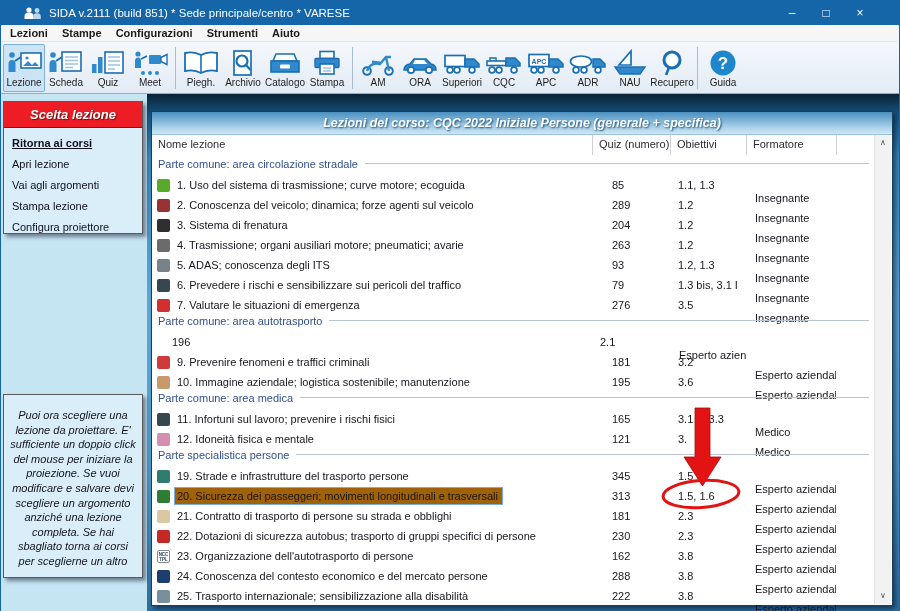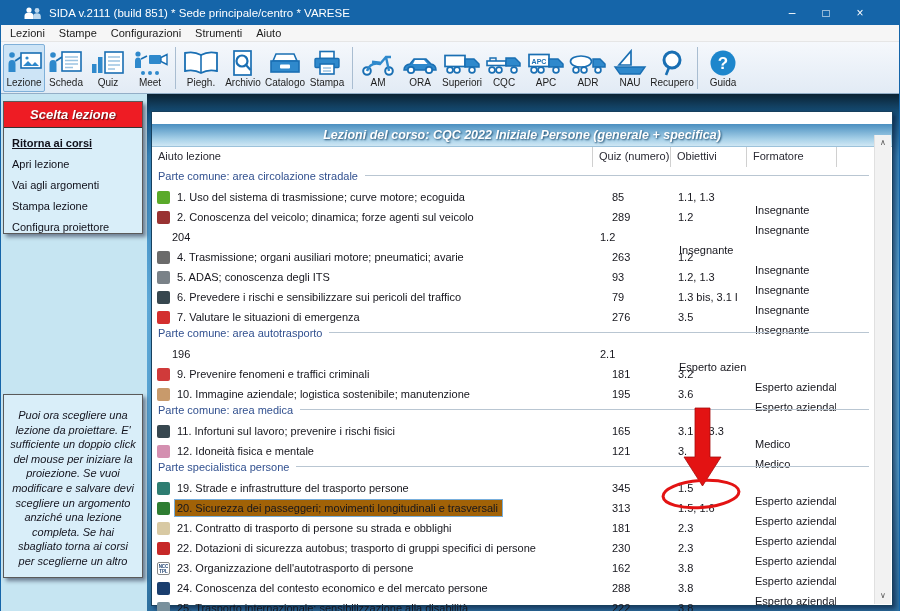--- a/index.html
+++ b/index.html
@@ -9,21 +9,21 @@
 
   
   .titlebar { height:24px; background:#1565a9; color:#fff; display:flex; align-items:center; padding:0 22px; }
   .app-icon { width:20px; height:14px; margin-right:6px; display:inline-flex; }
   .titlebar .title { font-size:11.5px; flex:1; white-space:nowrap; }
   .win-controls { display:flex; gap:0; }
   .win-btn { width:34px; text-align:center; font-size:12px; cursor:default; line-height:22px; }
 
   
   .menubar { height:17px; background:#f6f6f6; display:flex; align-items:center; padding-left:2px; border-bottom:1px solid #e6e6e6; }
-  .menu-item { padding:0 7px; font-size:11px; color:#1b1b1b; }
+  .menu-item { padding:0 7px; font-size:11px; color:#1b1b1b;font-weight:bold; }
 
   
   .toolbar { height:52px; background:linear-gradient(#f5f8fc,#e2ebf5); border-bottom:1px solid #93aec7; display:flex; align-items:stretch; padding:2px 2px 1px 2px; }
   .tb-group { display:flex; align-items:stretch; }
   .tb-sep { width:1px; background:#a9bdd1; margin:3px 4px; }
   .tb-btn { width:42px; display:flex; flex-direction:column; align-items:center; justify-content:flex-end; padding:2px 1px; border:1px solid transparent; border-radius:2px; }
   .tb-btn.selected { background:#cde4f6; border-color:#7fb0d9; }
   .tb-icon { width:40px; height:29px; display:flex; align-items:center; justify-content:center; }
   .tb-icon svg { width:40px; height:28px; }
   .tb-label { font-size:10px; color:#1e1e1e; white-space:nowrap; line-height:12px; }
@@ -37,21 +37,21 @@
   .panel-top { top:7px; height:133px; }
   .panel-title { height:26px; background:#ee1c24; border-bottom:1px solid #333; color:#fff; font-weight:bold; font-style:italic; font-size:13px; text-align:center; line-height:25px; text-shadow:1px 1px 1px rgba(0,0,0,.55); }
   .side-links { padding:9px 8px 0 8px; }
   .side-link { height:21px; font-size:11px; color:#10101a; white-space:nowrap; }
   .side-link.emph { font-weight:bold; text-decoration:underline; }
   .panel-bottom { top:300px; height:184px; }
   .info-text { font-style:italic; font-size:11px; line-height:14.6px; color:#14141e; text-align:center; padding:13px 5px; }
 
   
   .main-panel { position:absolute; left:150px; top:17px; width:742px; height:495px; background:#fff; border:1px solid #16405e; box-shadow:3px 3px 5px rgba(0,0,25,.5); }
-  .main-header { height:23px; background:linear-gradient(#4a8fc0,#a9d2e9 70%,#cfe7f4); color:#fff; font-weight:bold; font-style:italic; font-size:12.5px; text-align:center; line-height:22px; text-shadow:1px 1px 2px #1a4a6e; border-bottom:1px solid #9cc2db;margin-top:12px; }
+  .main-header { height:23px; background:linear-gradient(#4a8fc0,#a9d2e9 70%,#cfe7f4); color:#fff; font-weight:bold; font-style:italic; font-size:12.5px; text-align:center; line-height:22px; text-shadow:1px 1px 2px #1a4a6e; border-bottom:1px solid #9cc2db; }
 
   .thead { display:grid; grid-template-columns:440px 78px 76px 90px 1fr; height:20px; margin-right:17px; }
   .th { font-size:11px; color:#2a2a33; line-height:19px; padding-left:6px; border-left:1px solid #d0d0d0; white-space:nowrap; }
   .th:first-child { border-left:none; }
 
   .tbody { margin-right:17px; }
   .group-row { height:17px; display:flex; align-items:center; padding-left:6px; }
   .group-label { color:#31508f; font-size:11px; white-space:nowrap; }
   .group-row::after { content:""; flex:1; height:1px; background:#b9c6d2; margin:0 6px 0 7px; }
 
@@ -320,21 +320,21 @@
           </div>
       </div>
       <div class="side-panel panel-bottom">
         <div class="info-text">Puoi ora scegliere una lezione da proiettare. E' sufficiente un doppio click del mouse per iniziare la proiezione. Se vuoi modificare e salvare devi scegliere un argomento anziché una lezione completa. Se hai sbagliato torna ai corsi per sceglierne un altro</div>
       </div>
     </div>
 
     <div class="main-panel">
       <div class="main-header">Lezioni del corso: CQC 2022 Iniziale Persone (generale + specifica)</div>
       <div class="thead">
-          <div class="th">Aiuto lezione</div>
+          <div class="th">Nome lezione</div>
           <div class="th">Quiz (numero)</div>
           <div class="th">Obiettivi</div>
           <div class="th">Formatore</div>
           <div class="th"></div>
         </div>
       <div class="tbody">
           <div class="group-row">
             <span class="group-label">Parte comune: area circolazione stradale</span>
           </div>
           <div class="row">
@@ -349,20 +349,24 @@
           <div class="row">
             <div class="cell c-name">
               <span class="row-icon" style="background: rgb(153, 51, 51);"></span>
               <span class="name-text">2. Conoscenza del veicolo; dinamica; forze agenti sul veicolo</span>
             </div>
             <div class="cell c-quiz">289</div>
             <div class="cell c-obj">1.2</div>
             <div class="cell c-form">Insegnante</div>
           </div>
           <div class="row">
+            <div class="cell c-name">
+              <span class="row-icon" style="background: rgb(47, 47, 47);"></span>
+              <span class="name-text">3. Sistema di frenatura</span>
+            </div>
             <div class="cell c-quiz">204</div>
             <div class="cell c-obj">1.2</div>
             <div class="cell c-form">Insegnante</div>
           </div>
           <div class="row">
             <div class="cell c-name">
               <span class="row-icon" style="background: rgb(107, 107, 107);"></span>
               <span class="name-text">4. Trasmissione; organi ausiliari motore; pneumatici; avarie</span>
             </div>
             <div class="cell c-quiz">263</div>

